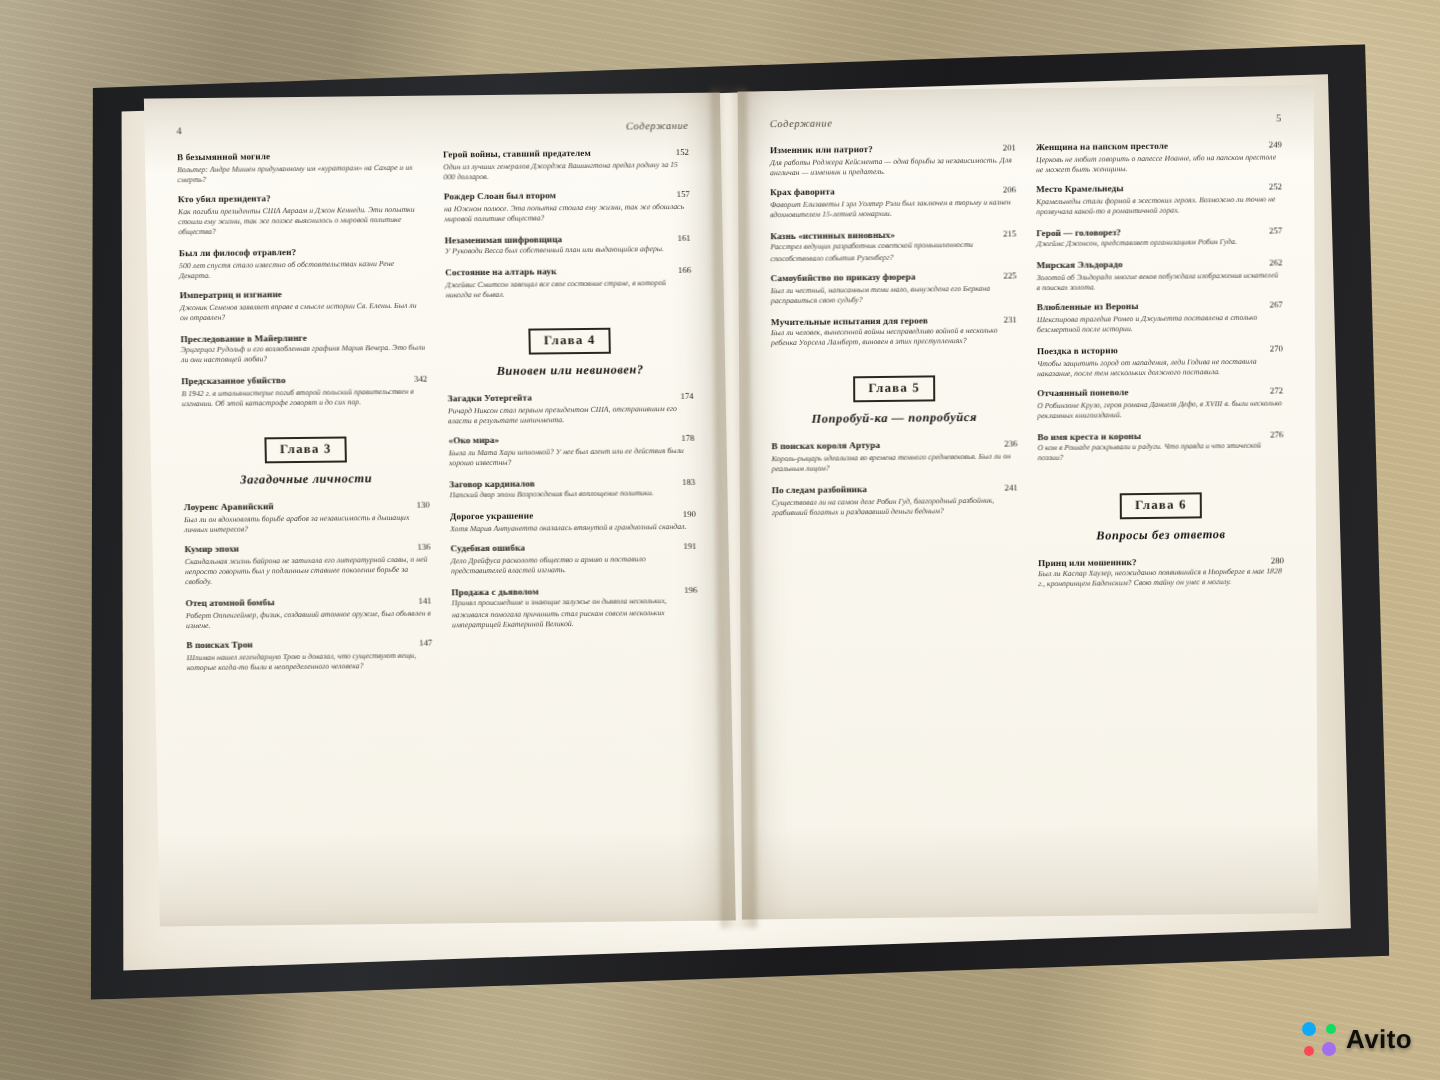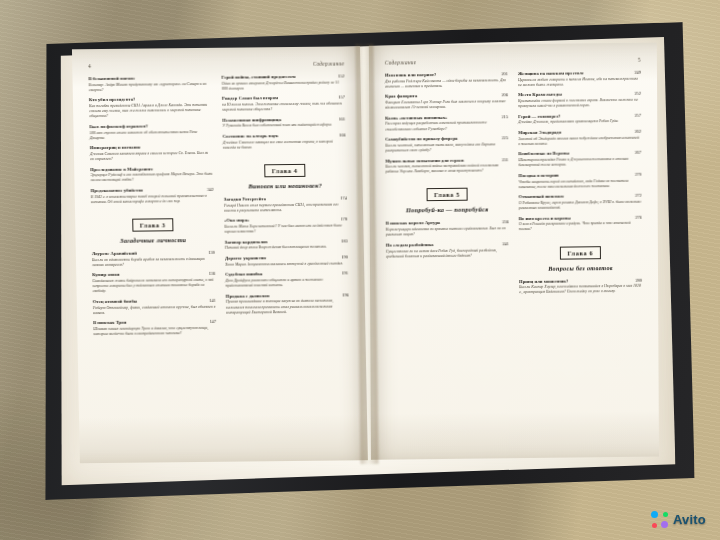--- a/index.html
+++ b/index.html
@@ -224,21 +224,21 @@
     display: block;
   }
   .d1 { width: 7px; height: 7px; left: 0; top: 0; background: #0af; }
   .d2 { width: 5px; height: 5px; right: 0; top: 1px; background: #04e061; }
   .d3 { width: 5px; height: 5px; left: 1px; bottom: 0; background: #ff4053; }
   .d4 { width: 7px; height: 7px; right: 0; bottom: 0; background: #a169f7; }
   .avito .word {
     font-family: "Liberation Sans", sans-serif;
     font-size: 13px;
     font-weight: 700;
-    color: #0c4a6e;
+    color: #000000;
     text-shadow: 0 1px 2px rgba(0,0,0,.45);
     letter-spacing: .2px;
   }
 </style>
 </head>
 <body>
 
 <div id="scene">
   <div class="fabric"></div>
   <div class="fabric-folds"></div>

